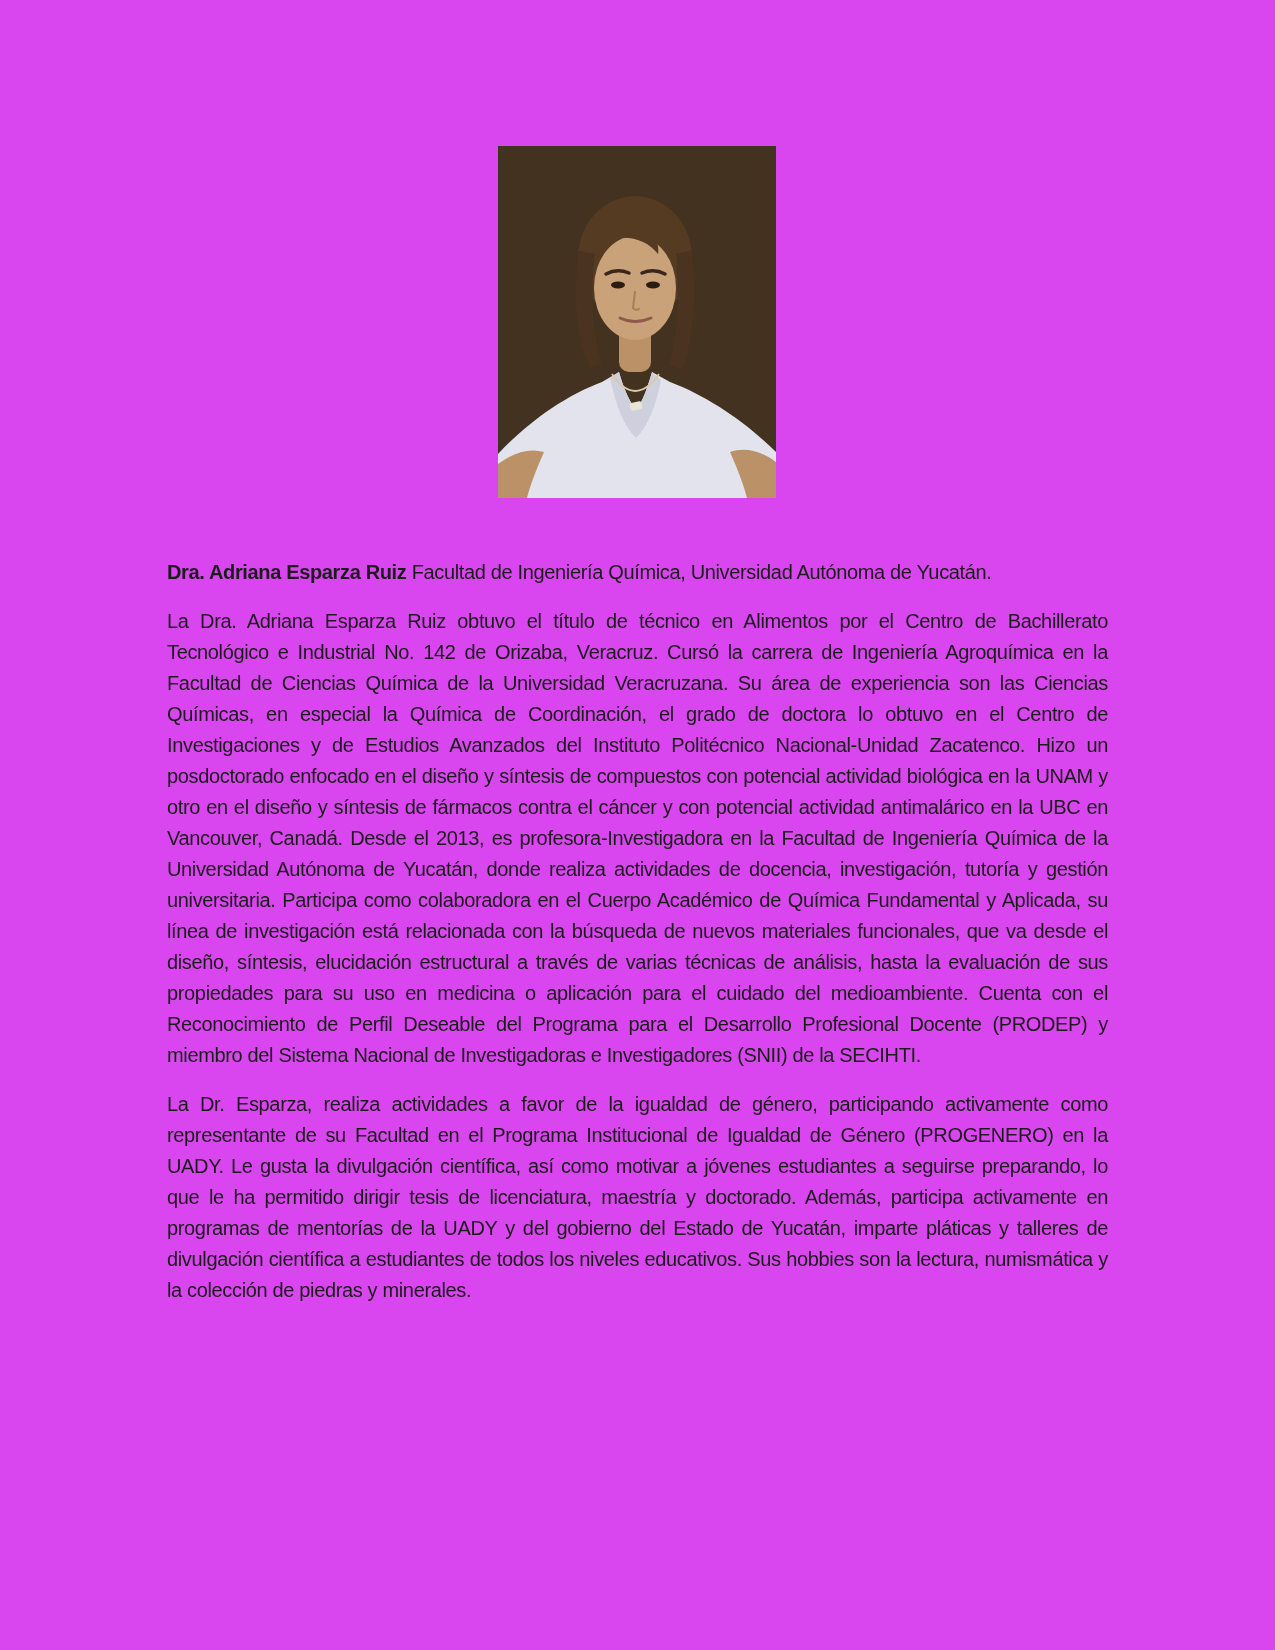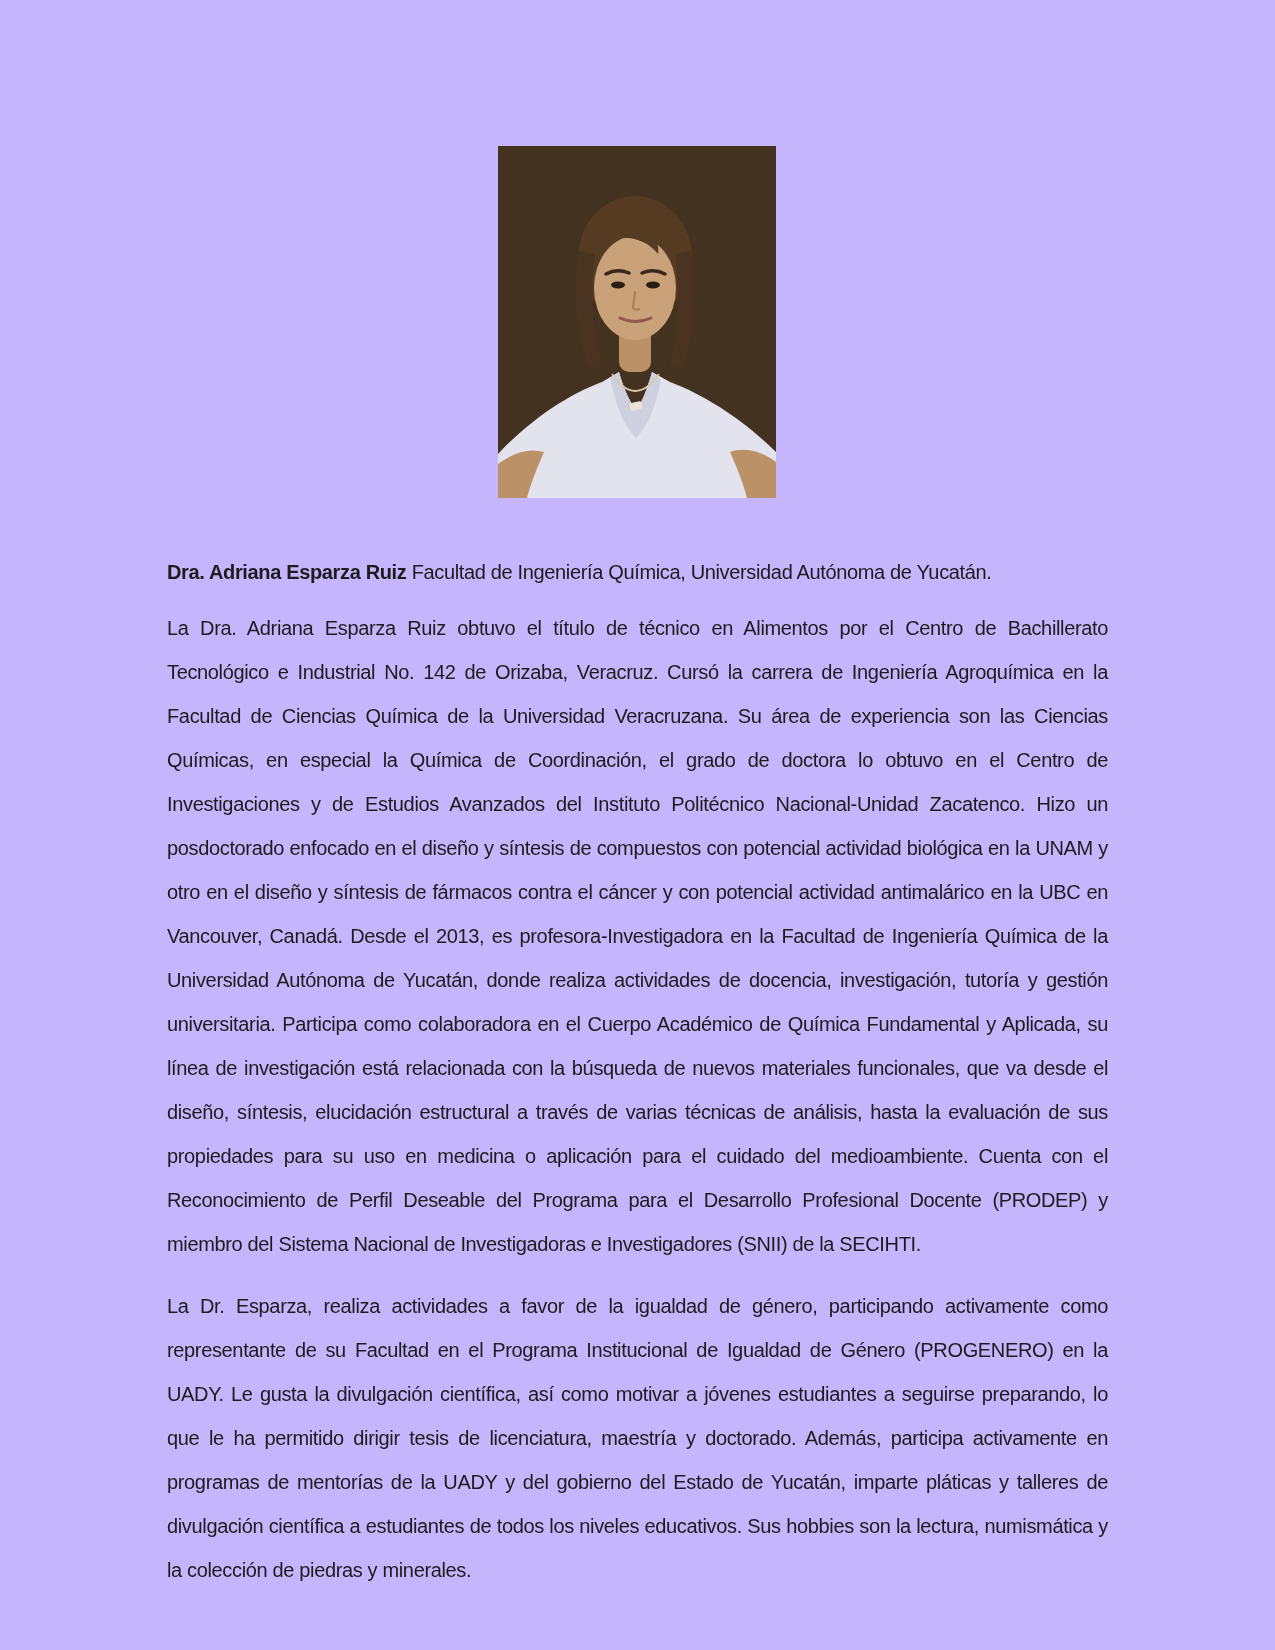--- a/index.html
+++ b/index.html
@@ -4,21 +4,21 @@
 <style>
   html, body { margin: 0; padding: 0; }
   body {
     background: #ffffff;
     font-family: "Liberation Sans", sans-serif;
   }
   .page {
     position: relative;
     width: 1275px;
     height: 1650px;
-    background: #c4b5fd;
+    background: #d946ef;
     overflow: hidden;
   }
   .photo-frame {
     position: absolute;
     left: 498px;
     top: 146px;
     width: 278px;
     height: 352px;
   }
   .photo-frame svg { display: block; width: 100%; height: 100%; }
@@ -29,21 +29,21 @@
     width: 941px;
     color: #1c1c1c;
   }
   .heading, .body-para {
     margin: 0 0 18px 0;
     font-size: 20px;
     letter-spacing: -0.35px;
     text-align: justify;
   }
   .heading { line-height: 32px; }
-  .body-para { line-height: 44px; }
+  .body-para { line-height: 31px; }
   .heading .bold { font-weight: bold; }
 </style>
 </head>
 <body>
 
 <div class="page">
 
   <div class="photo-frame">
     <svg viewBox="0 0 278 352" xmlns="http://www.w3.org/2000/svg">
 

